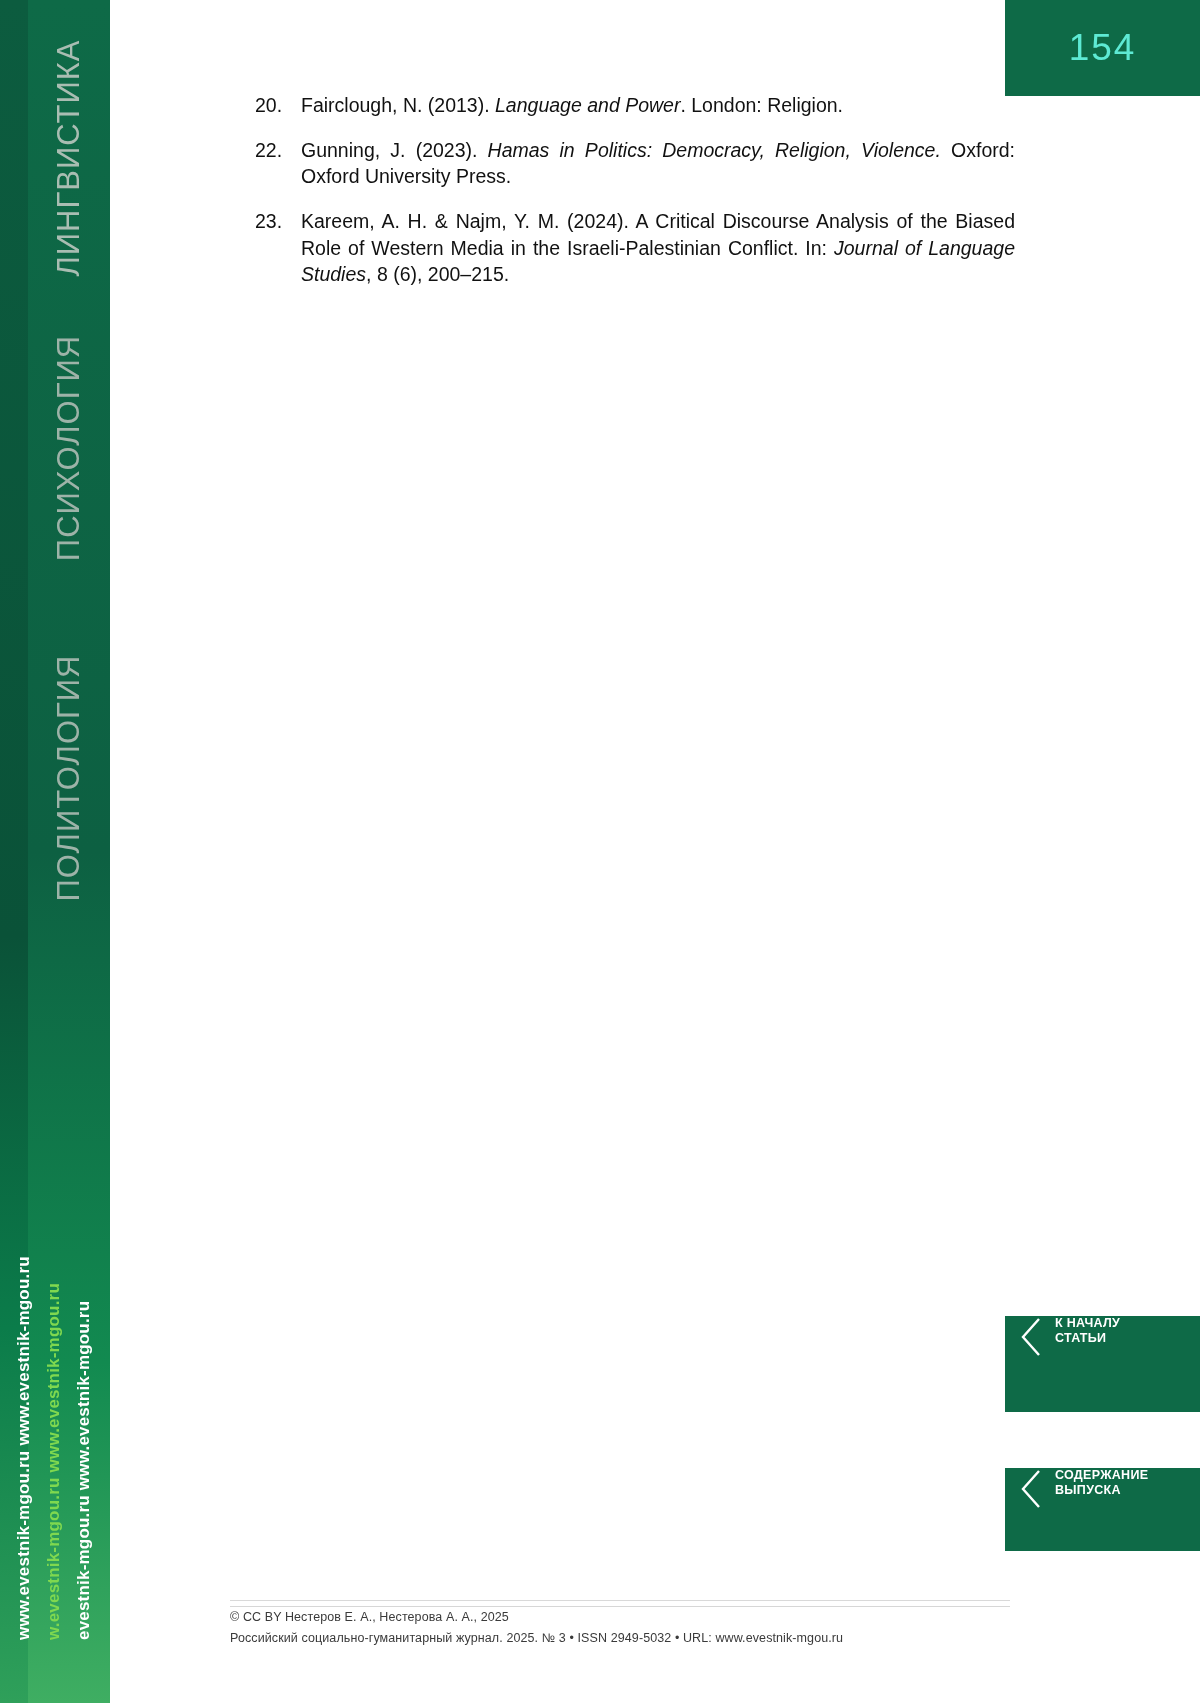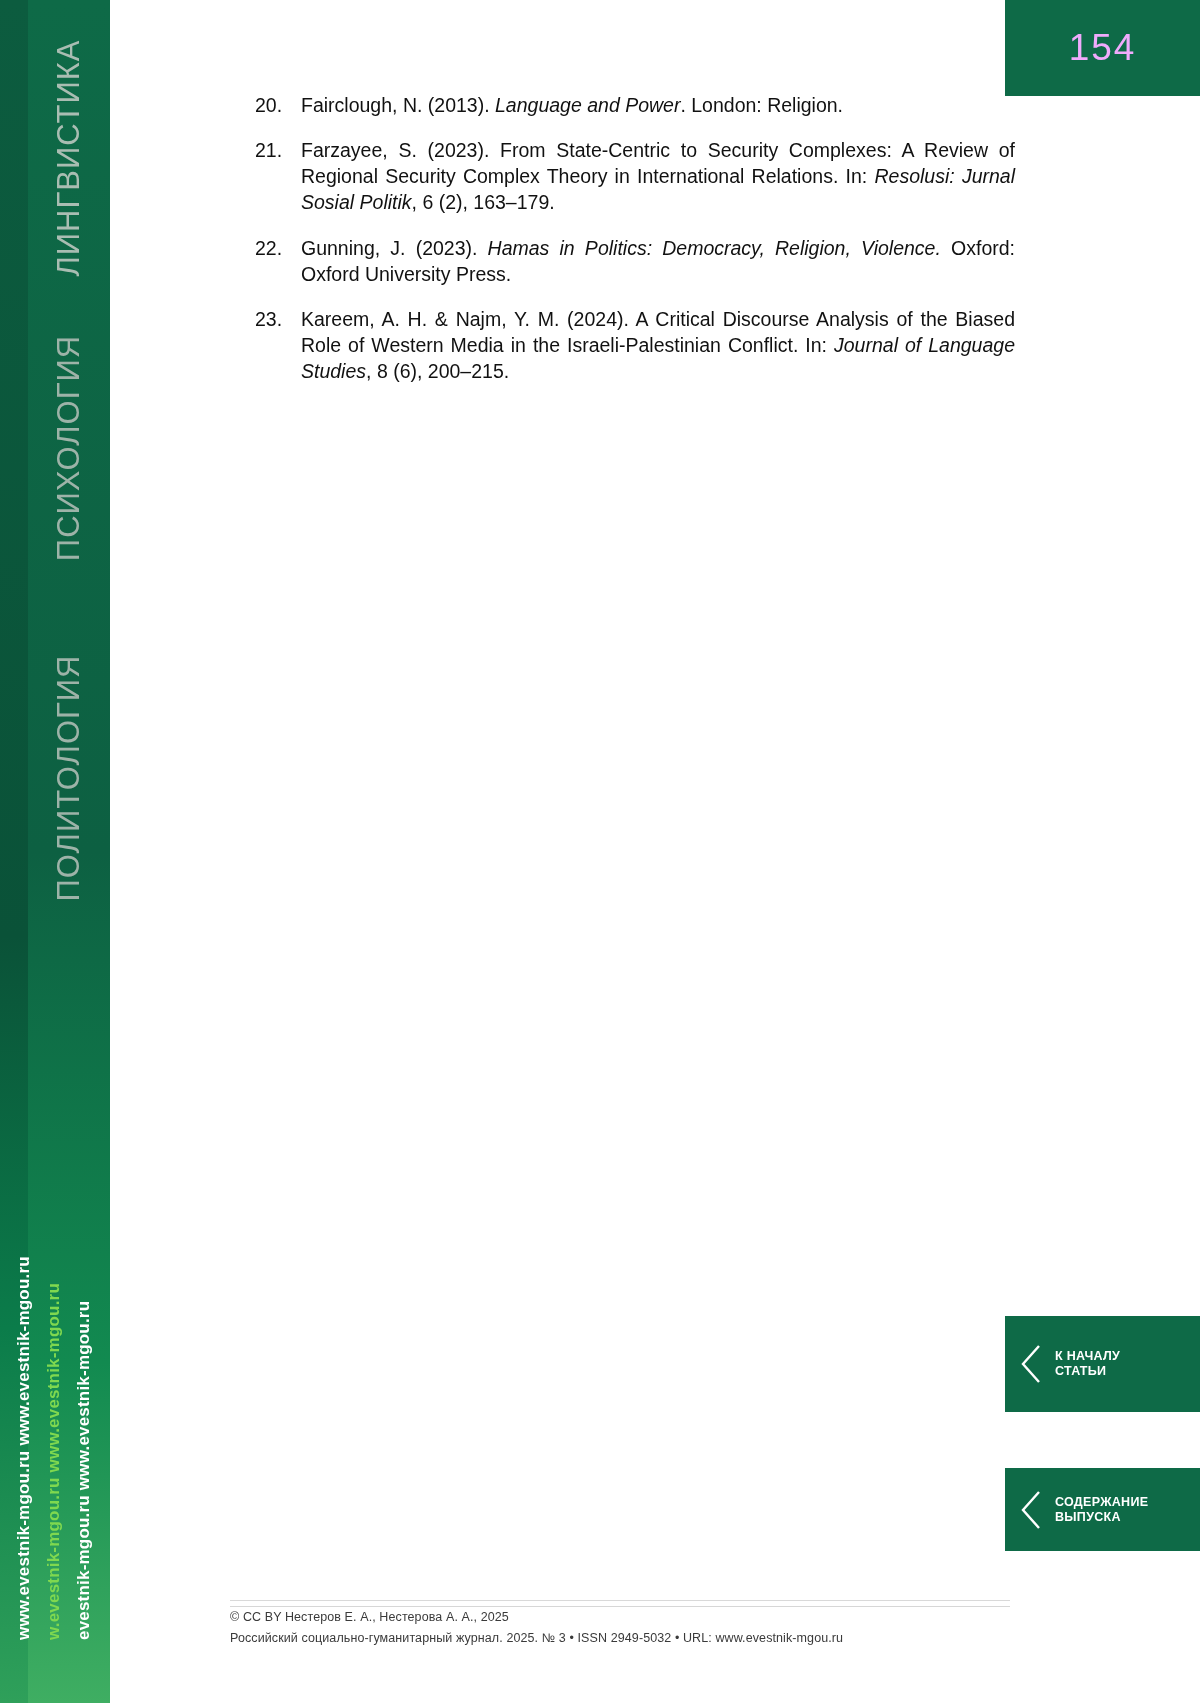--- a/index.html
+++ b/index.html
@@ -81,21 +81,21 @@
   .vurl.c { left: 84px;  bottom: 0px; }
   .u-white { color: #ffffff; }
   .u-green { color: #7fd84f; }
 
   
   .page-badge {
     position: absolute;
     right: 0; top: 0;
     width: 195px; height: 96px;
     background: #0e6a47;
-    color: #f0abfc;
+    color: #5eead4;
     font-size: 37px;
     letter-spacing: 2px;
     display: flex;
     align-items: center;
     justify-content: center;
   }
 
   
   .content {
     position: absolute;
@@ -126,21 +126,20 @@
   .ref-text i { font-style: italic; }
 
   
   .side-btn {
     position: absolute;
     right: 0;
     width: 195px;
     background: #0e6a47;
     color: #ffffff;
     display: flex;
-    align-items: center;
     padding-left: 14px;
     box-sizing: border-box;
   }
   .btn-top { top: 1316px; height: 96px; }
   .btn-bottom { top: 1468px; height: 83px; }
   .chev {
     width: 26px; height: 42px;
     margin-right: 10px;
     flex: 0 0 26px;
   }
@@ -194,24 +193,20 @@
   <div class="vurl c u-white">evestnik-mgou.ru www.evestnik-mgou.ru</div>
 </div>
 
 <div class="page-badge">154</div>
 
 <div class="content">
   <div id="refs">
       <div class="ref-item">
         <div class="ref-num">20.</div>
         <div class="ref-text"><span>Fairclough, N. (2013). </span><i>Language and Power</i><span>. London: Religion.</span></div>
-      </div>
-      <div class="ref-item">
-        <div class="ref-num">21.</div>
-        <div class="ref-text"><span>Farzayee, S. (2023). From State-Centric to Security Complexes: A Review of Regional Security Complex Theory in International Relations. In: </span><i>Resolusi: Jurnal Sosial Politik</i><span>, 6 (2), 163–179.</span></div>
       </div>
       <div class="ref-item">
         <div class="ref-num">22.</div>
         <div class="ref-text"><span>Gunning, J. (2023). </span><i>Hamas in Politics: Democracy, Religion, Violence.</i><span> Oxford: Oxford University Press.</span></div>
       </div>
       <div class="ref-item">
         <div class="ref-num">23.</div>
         <div class="ref-text"><span>Kareem, A. H. &amp; Najm, Y. M. (2024). A Critical Discourse Analysis of the Biased Role of Western Media in the Israeli-Palestinian Conflict. In: </span><i>Journal of Language Studies</i><span>, 8 (6), 200–215.</span></div>
       </div>
     </div>

